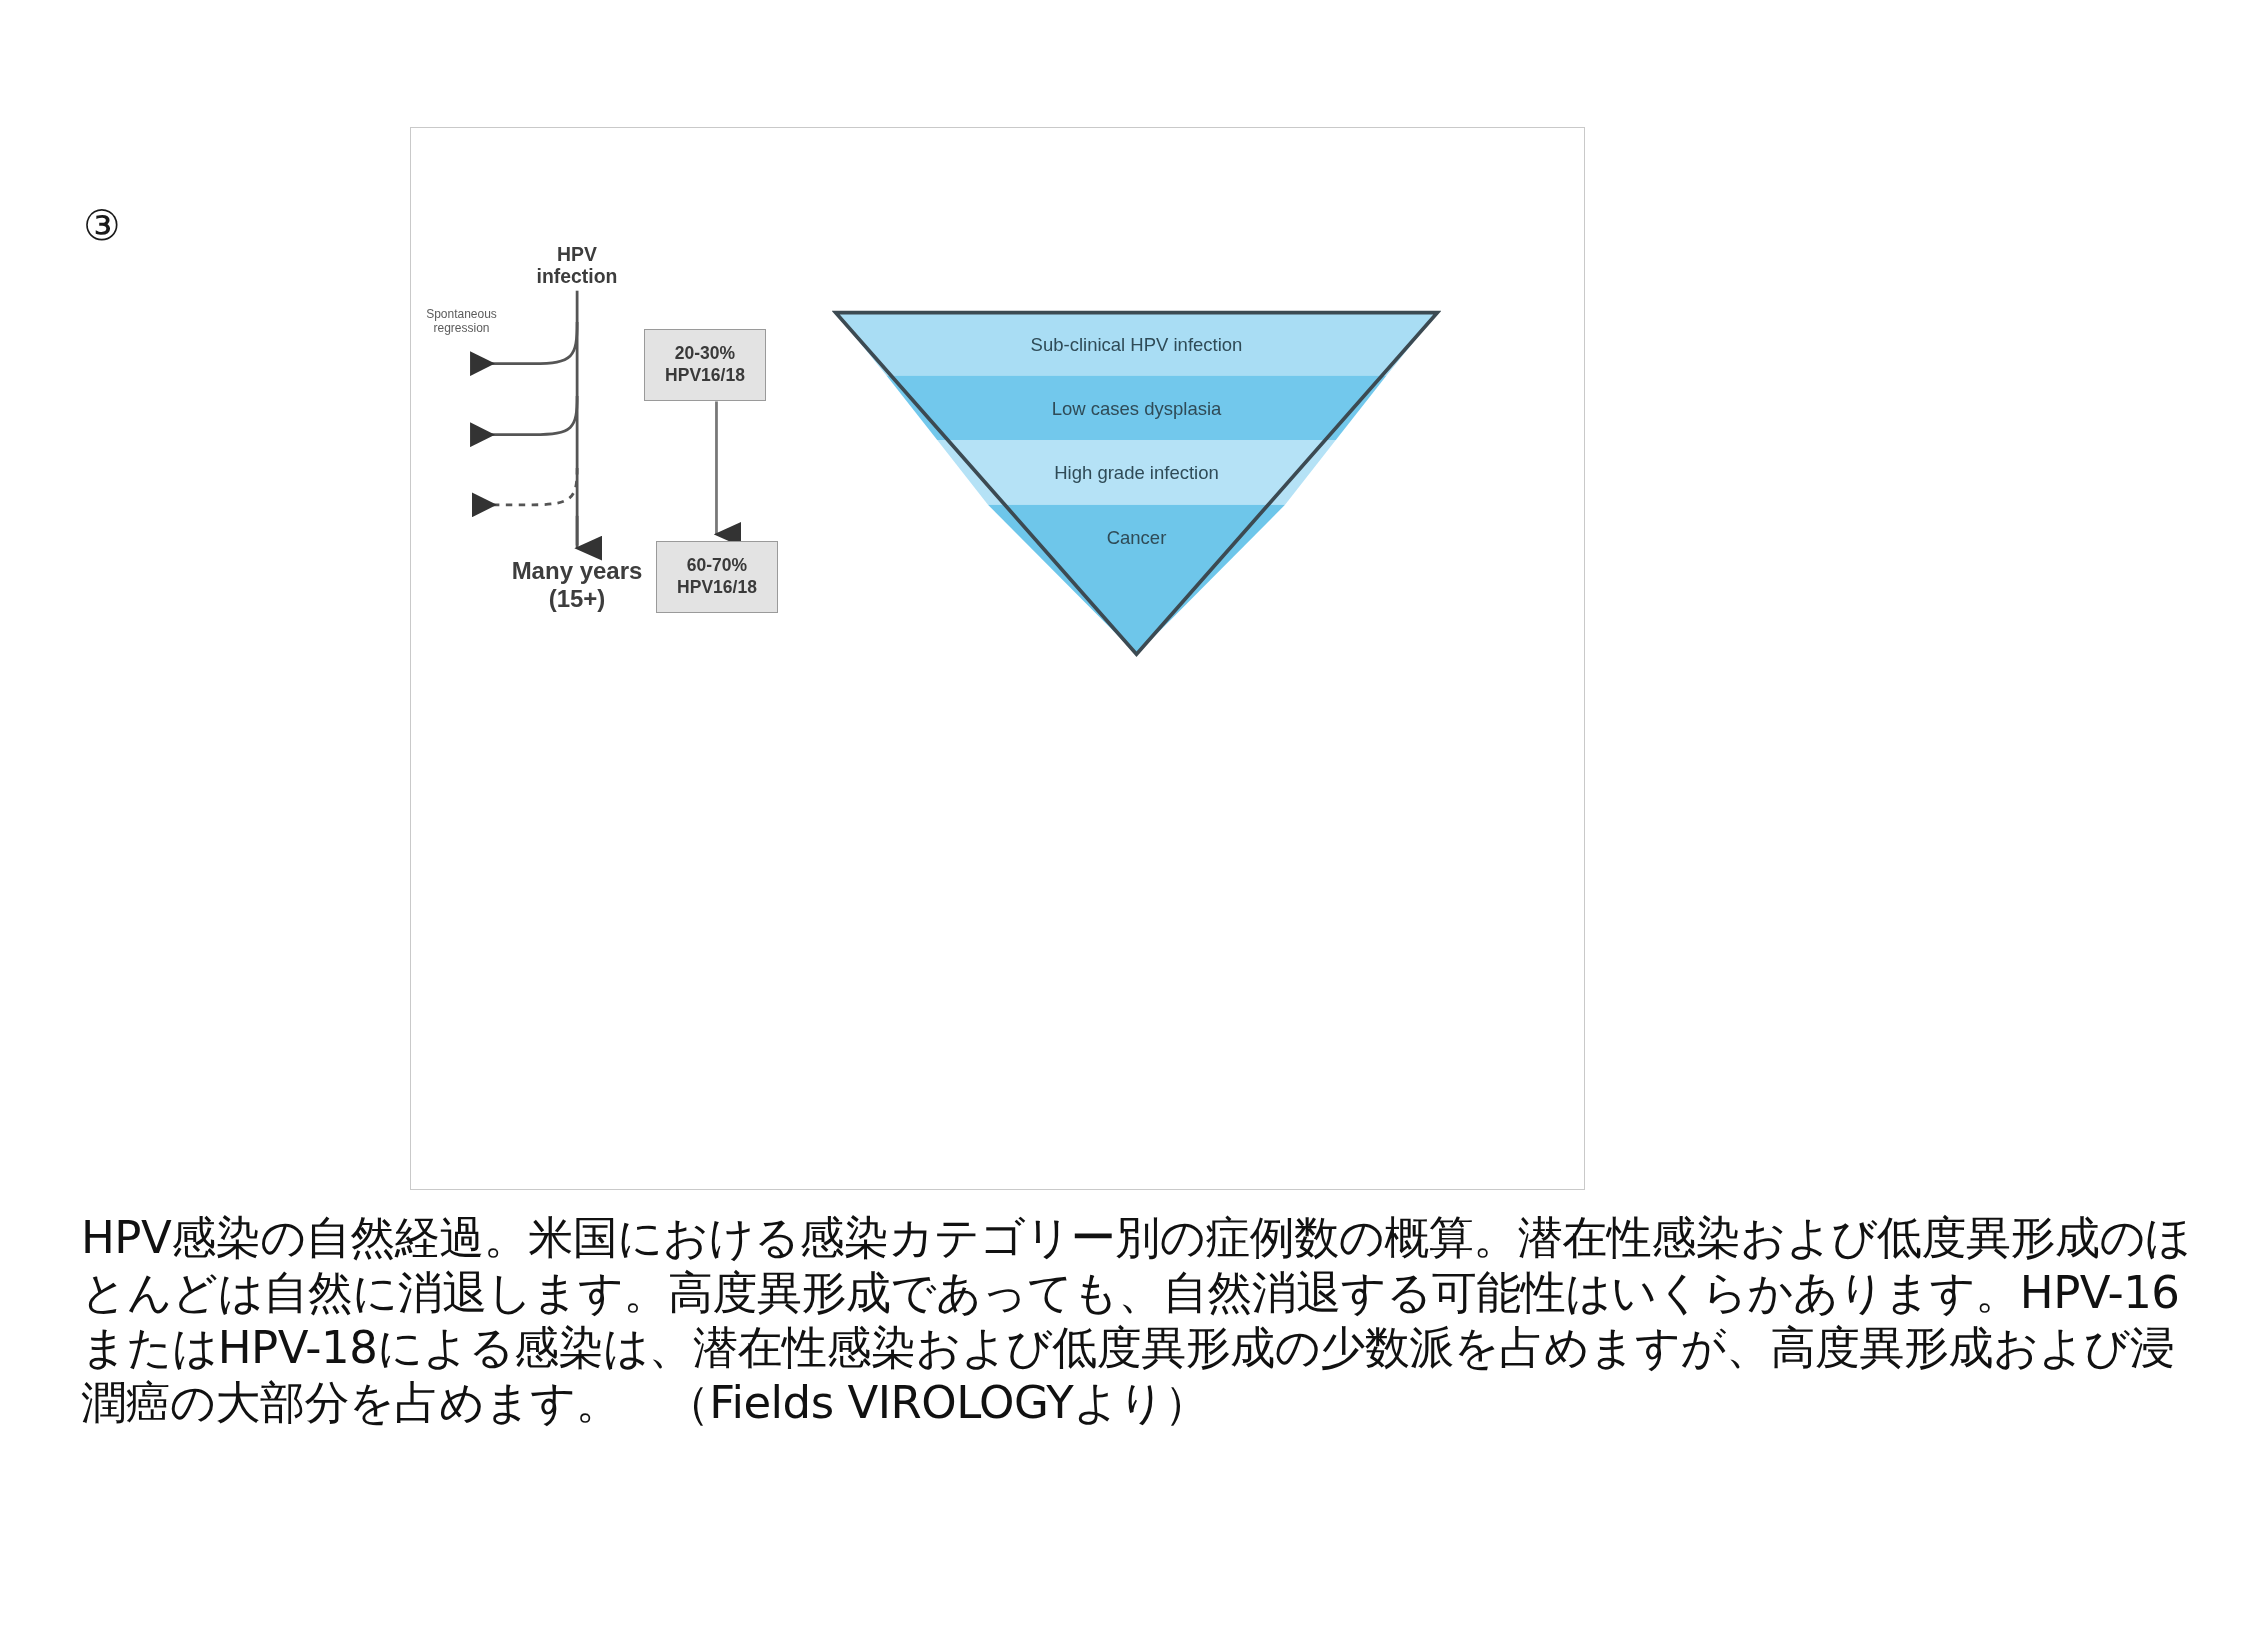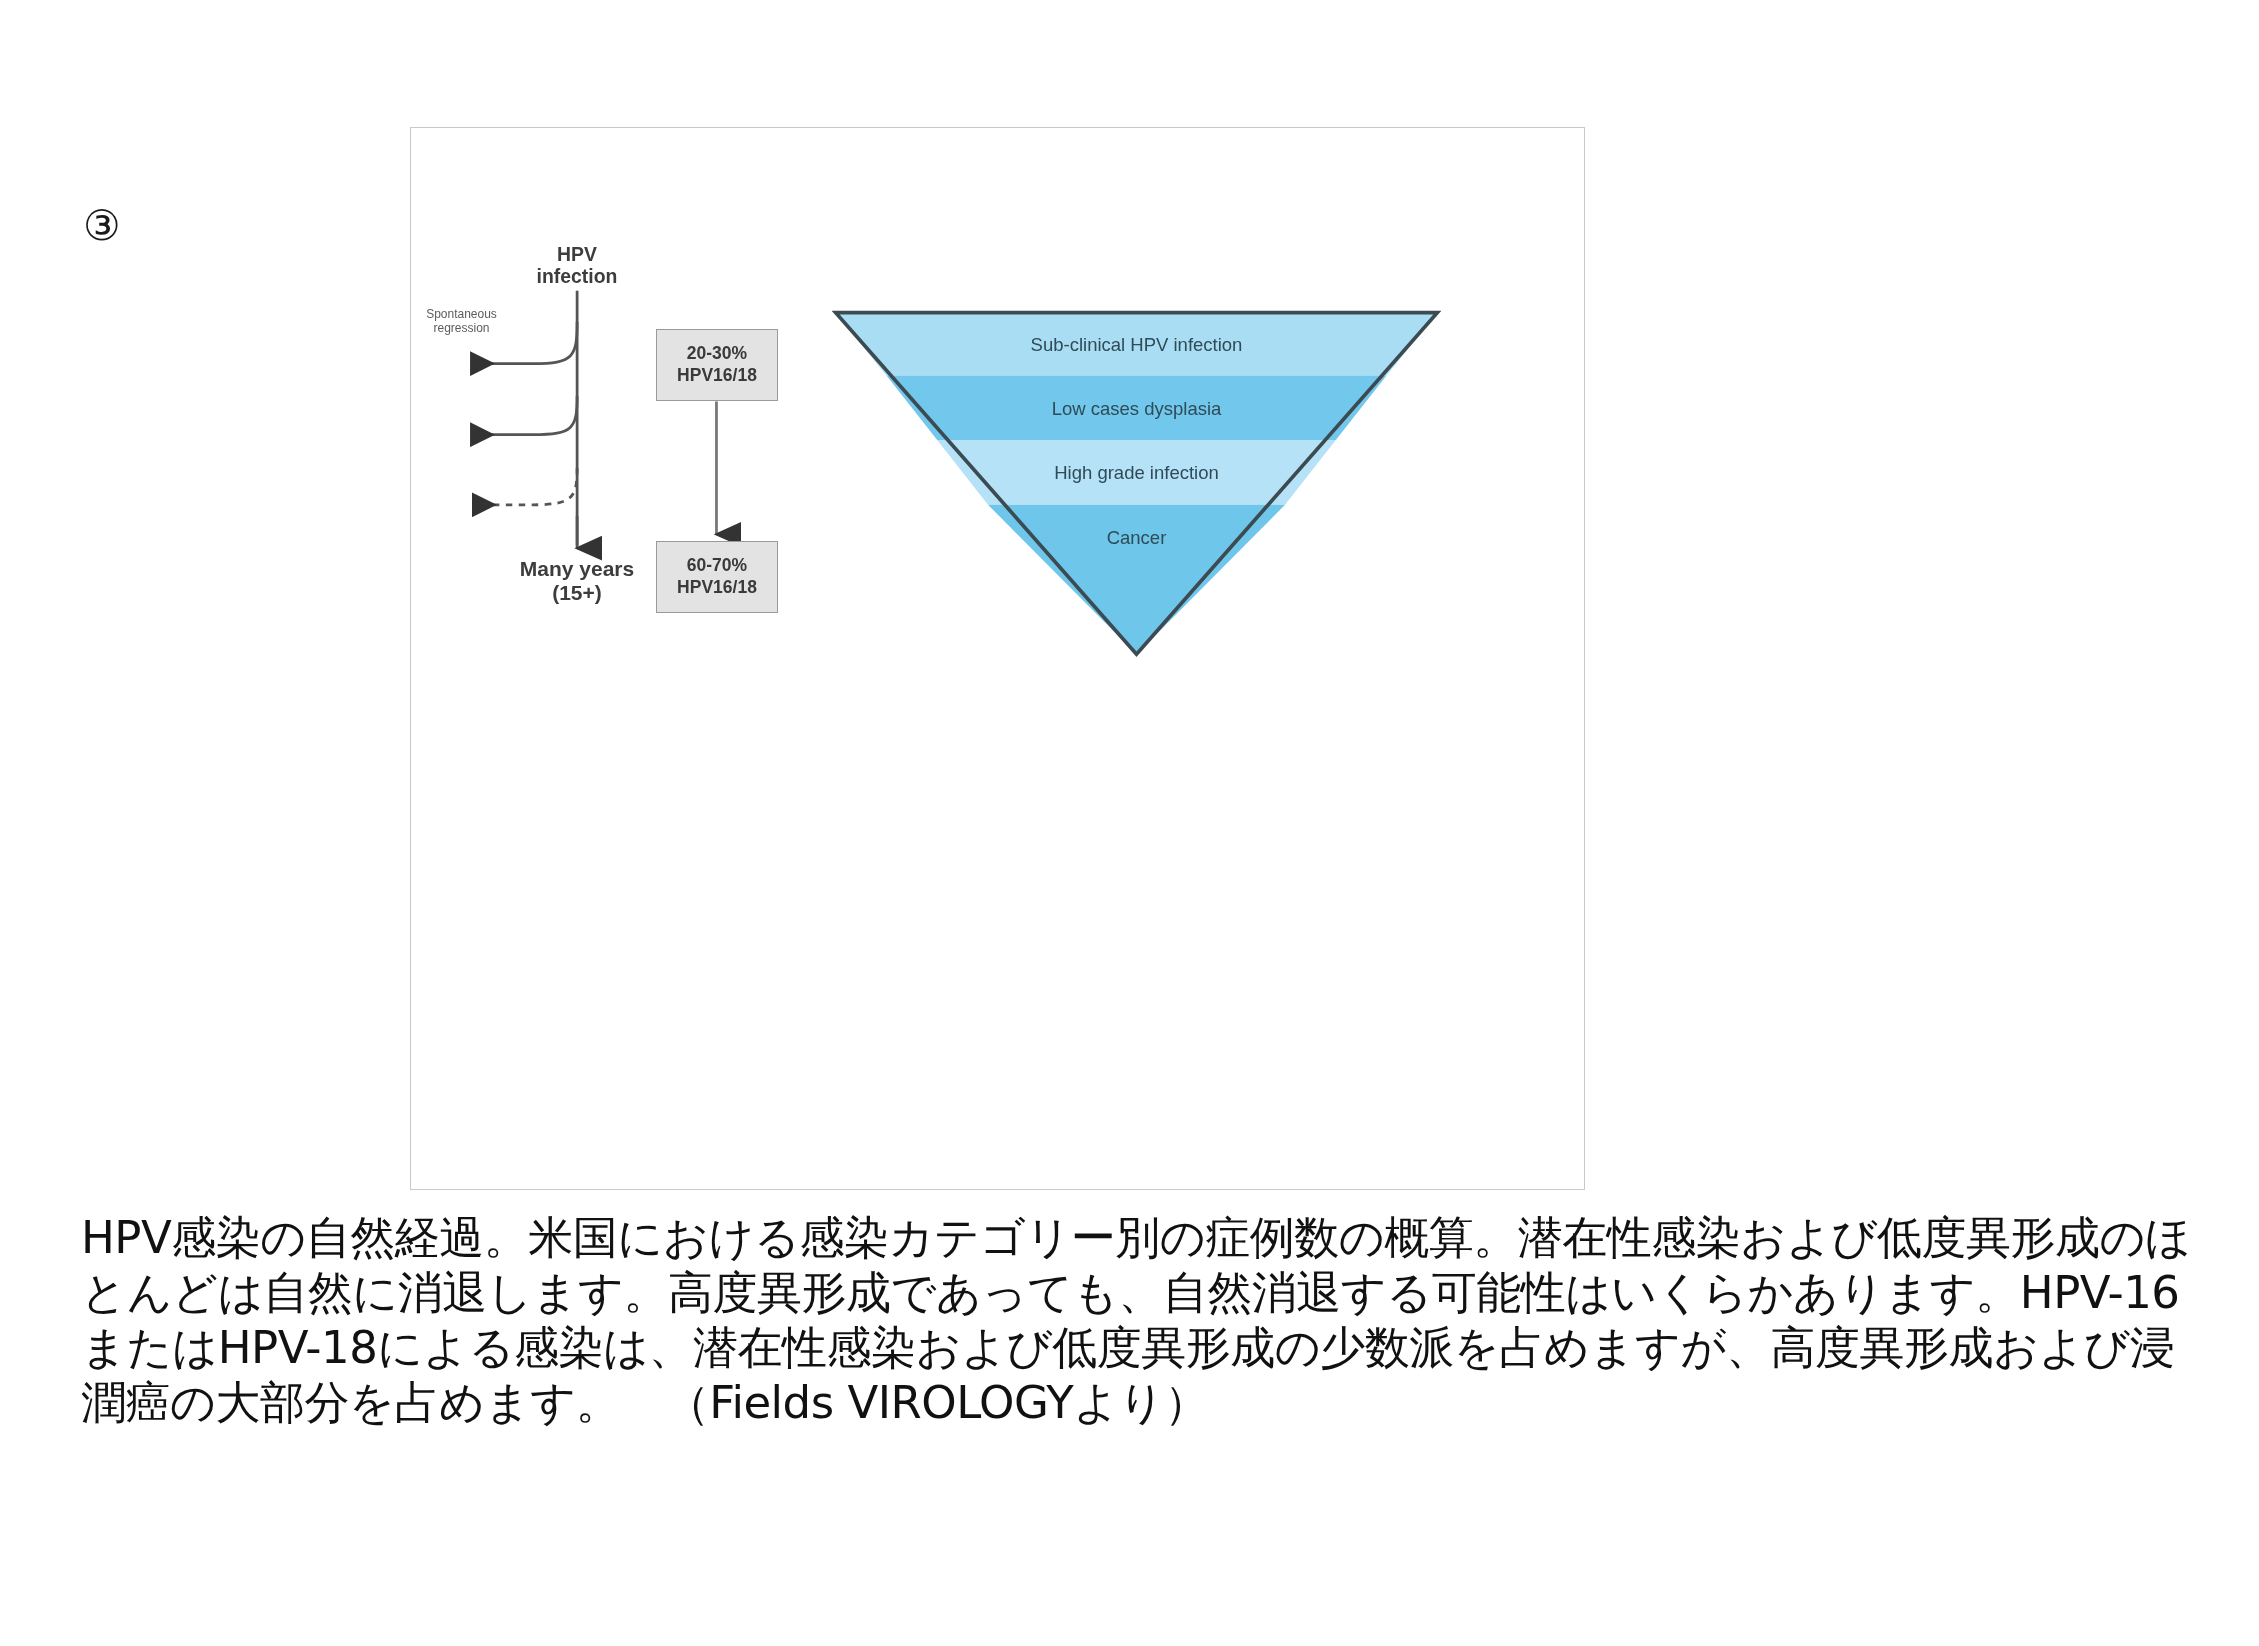--- a/index.html
+++ b/index.html
@@ -59,21 +59,21 @@
     color: #3d3d3d;
   }
   #spontaneous-regression-label {
     left: -102px; top: 180px; width: 305px;
     font-size: 12px;
     font-weight: normal;
     color: #5c5c5c;
   }
   #many-years-label {
     left: 0px; top: 429px; width: 332px;
-    font-size: 21px;
+    font-size: 24px;
     color: #3d3d3d;
   }
 
   
   .pct-box {
     position: absolute;
     width: 122px;
     height: 72px;
     background: #e3e3e3;
     border: 1.8px solid #9a9a9a;
@@ -81,21 +81,21 @@
     display: flex;
     flex-direction: column;
     align-items: center;
     justify-content: center;
     font-size: 17.5px;
     font-weight: bold;
     color: #3a3a3a;
     line-height: 1.25;
     text-align: center;
   }
-  #pct-box-upper { left: 245px; top: 201px; }
+  #pct-box-upper { left: 233px; top: 201px; }
   #pct-box-lower { left: 245px; top: 413px; }
 
   
   #pyramid-wrap {
     position: absolute;
     left: 421px;
     top: 181px;
     width: 609px;
     height: 349px;
   }

